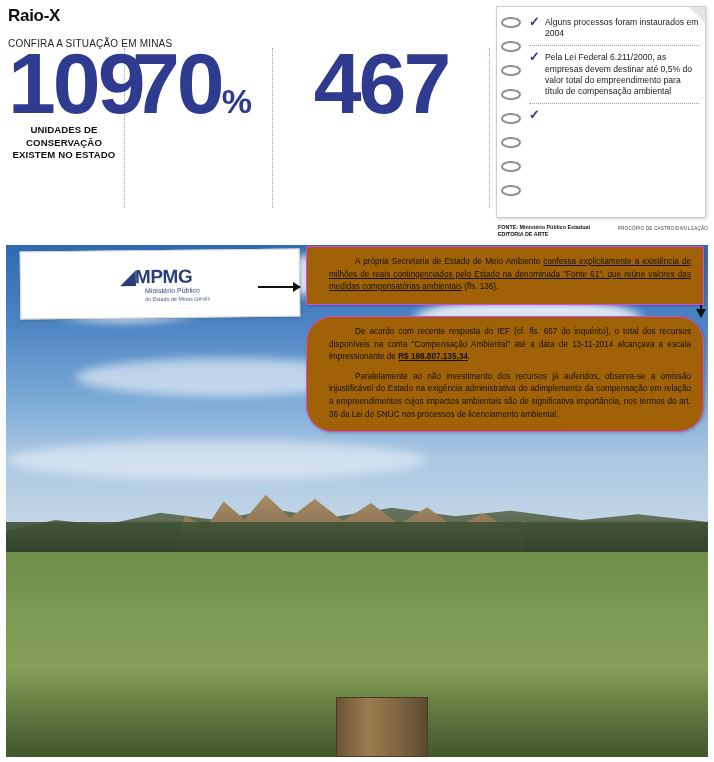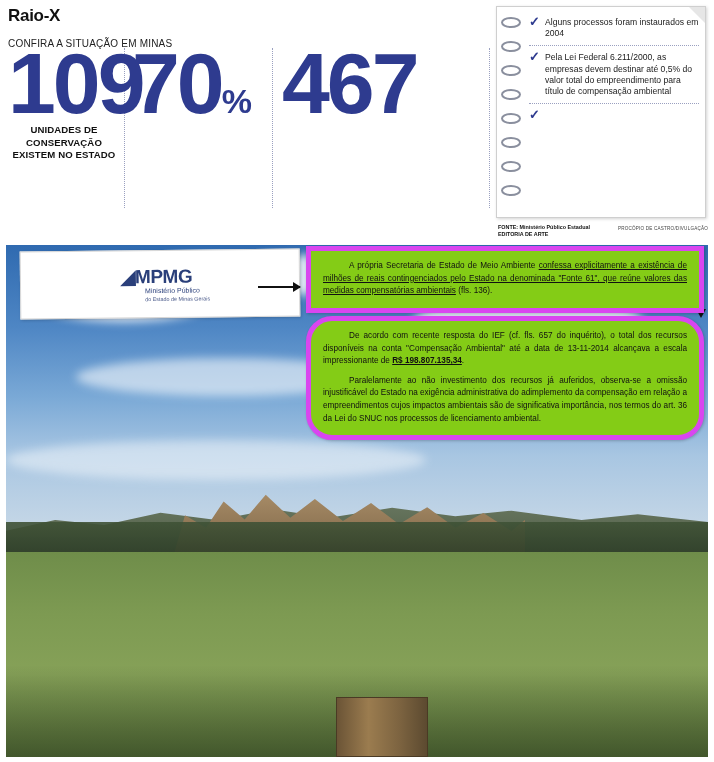--- a/index.html
+++ b/index.html
@@ -57,21 +57,21 @@
   .stat .desc {
     font-size: 9.6px;
     font-weight: bold;
     color: #111;
     line-height: 12.5px;
     letter-spacing: 0.1px;
     text-transform: uppercase;
   }
   #stat-0 { left: 8px; width: 112px; text-align: center; }
   #stat-1 { left: 132px; width: 132px; }
-  #stat-2 { left: 282px; width: 198px; }
+  #stat-2 { left: 282px; width: 198px; text-align: center; }
 
   .vdiv {
     position: absolute;
     top: 48px;
     width: 0;
     border-left: 1px dotted #9aa0c0;
     height: 160px;
   }
   #vdiv-1 { left: 124px; }
   #vdiv-2 { left: 272px; }
@@ -245,24 +245,24 @@
     position: absolute;
     right: -1px; top: -4px;
     border-left: 8px solid #111;
     border-top: 5px solid transparent;
     border-bottom: 5px solid transparent;
   }
 
   
   .qbox {
     position: absolute;
-    background: #84cc16;
-    border: 5px solid #d946ef;
+    background: #a16207;
+    border: 1px solid #d946ef;
     box-shadow: 1px 1px 3px rgba(0,0,0,.22);
-    padding: 9px 12px 10px 12px;
+    padding: 9px 12px 10px 22px;
   }
   #qbox-1 { left: 306px; top: 246px; width: 398px; }
   #qbox-2 { left: 306px; top: 316px; width: 398px; border-radius: 26px; }
   .qline {
     font-size: 8.2px;
     line-height: 12.6px;
     color: #111;
     text-align: justify;
     text-indent: 26px;
     margin: 0 0 7px 0;

